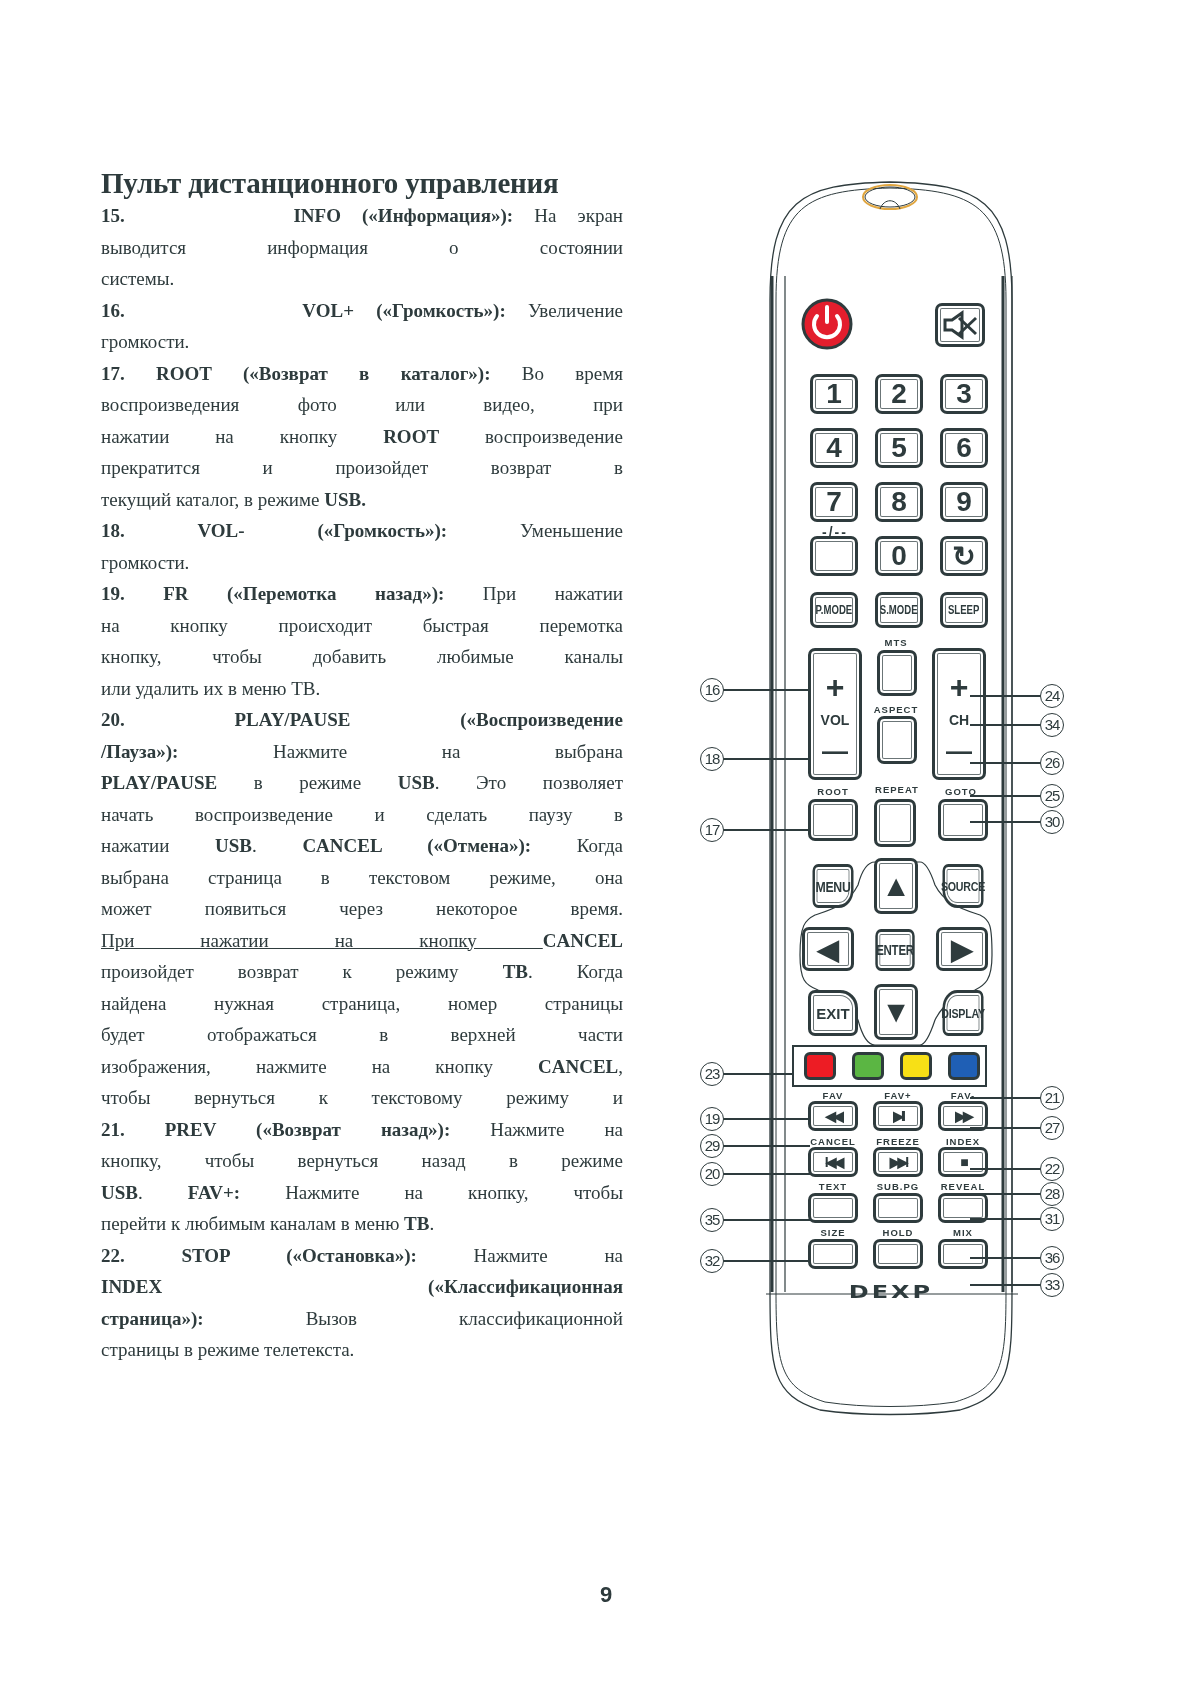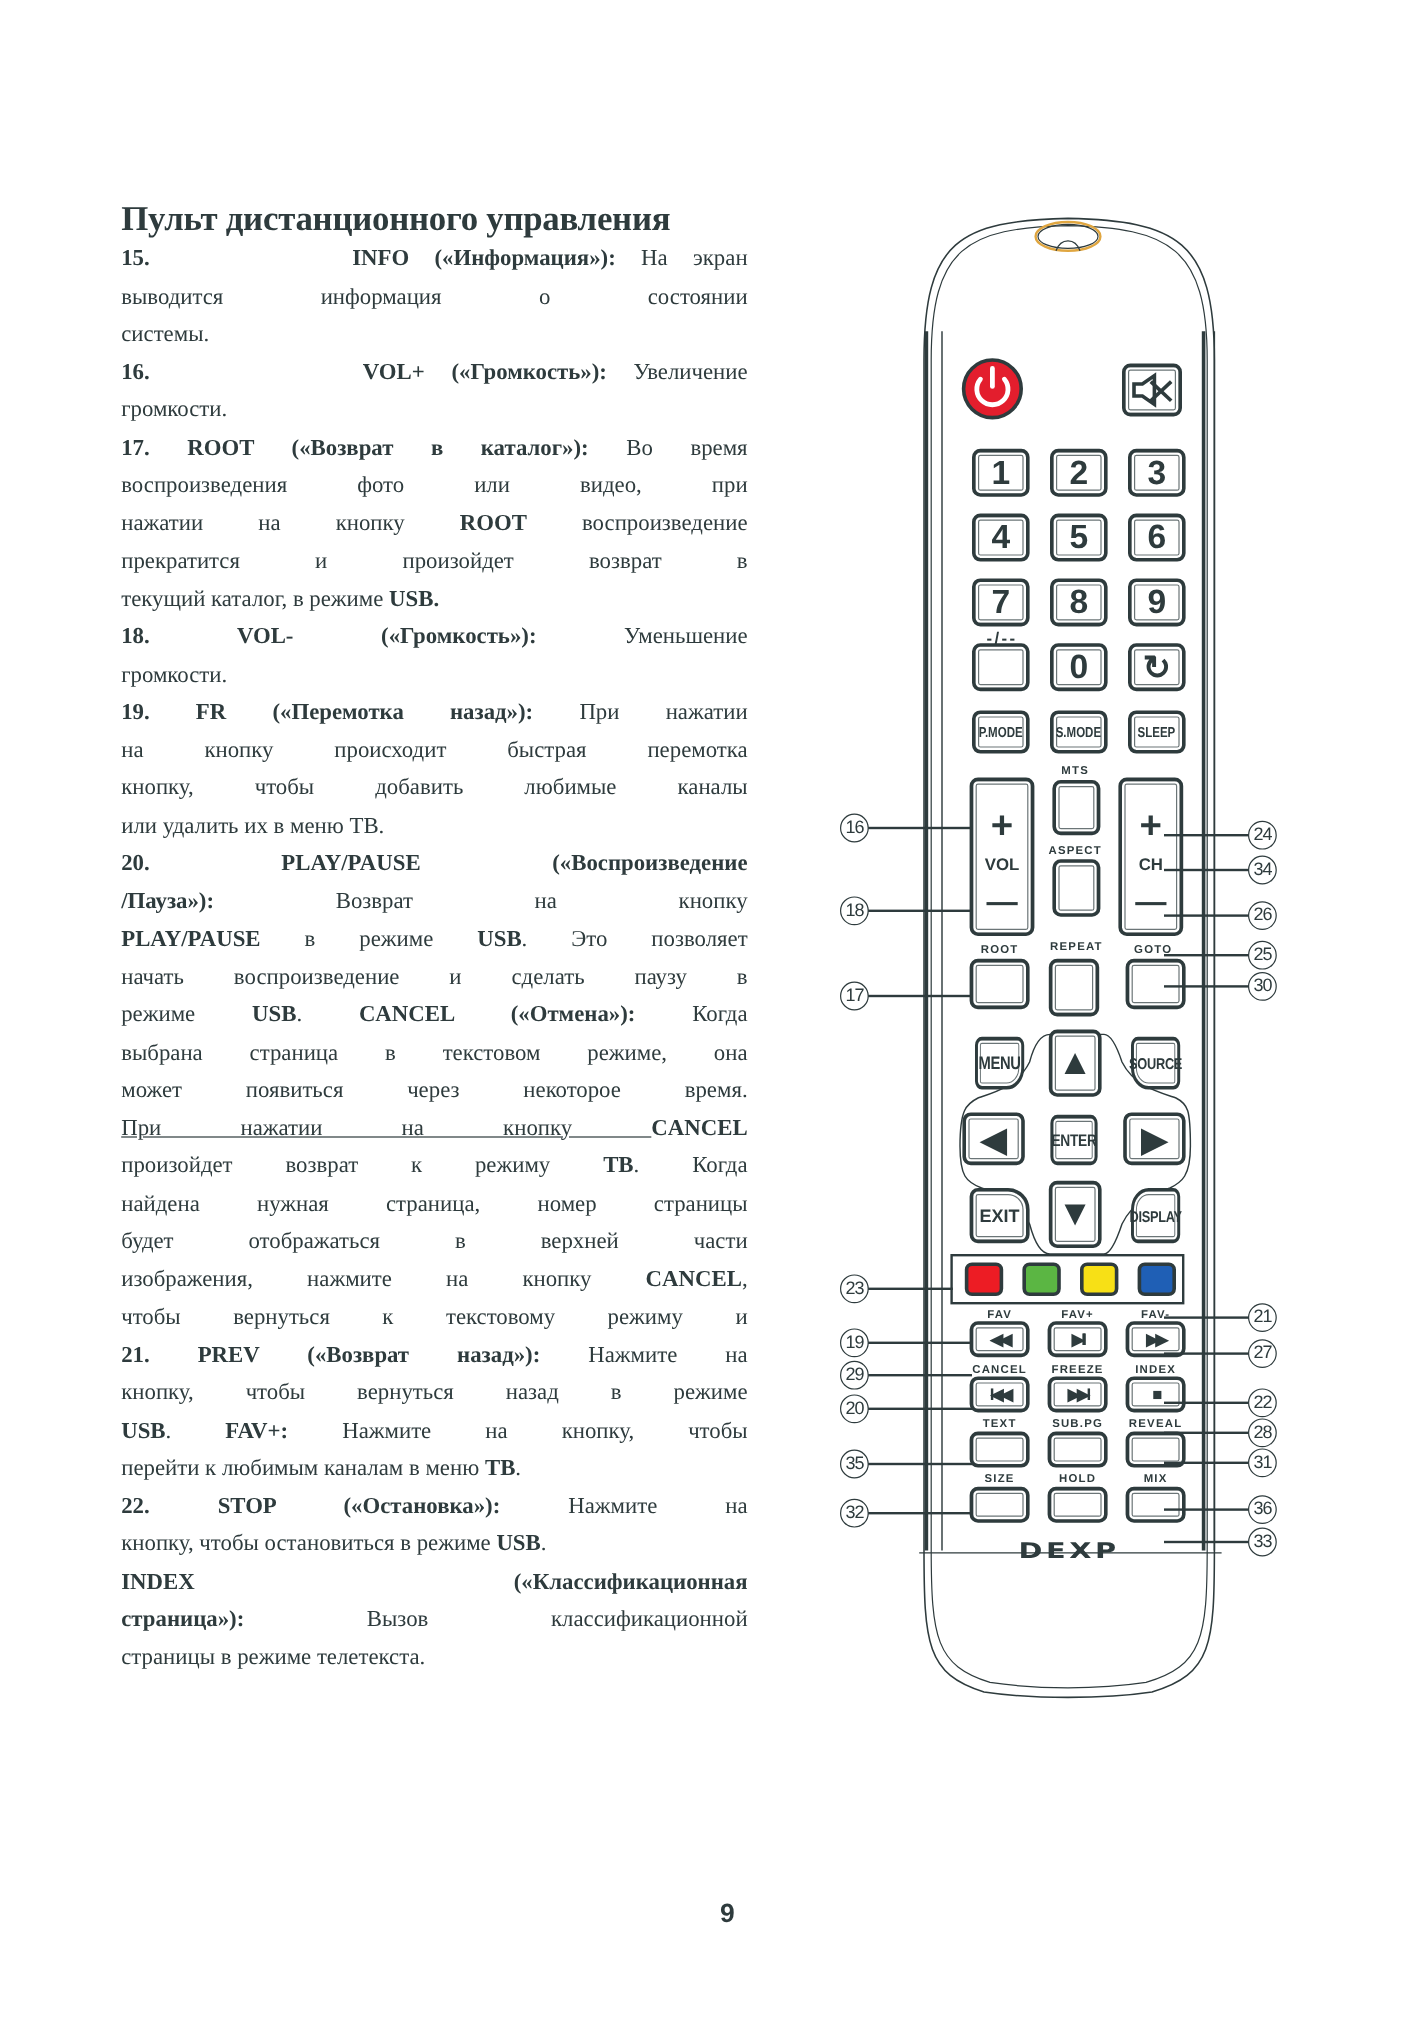--- a/index.html
+++ b/index.html
@@ -37,38 +37,37 @@
       <span class="line"><span style="white-space: pre;">нажатии на кнопку </span><b style="white-space: pre;">ROOT</b><span style="white-space: pre;"> воспроизведение</span></span>
       <span class="line"><span style="white-space: pre;">прекратится и произойдет возврат в</span></span>
       <span class="line last"><span style="white-space: pre;">текущий каталог, в режиме </span><b style="white-space: pre;">USB.</b></span>
       <span class="line"><b style="white-space: pre;">18. VOL- («Громкость»):</b><span style="white-space: pre;"> Уменьшение</span></span>
       <span class="line last"><span style="white-space: pre;">громкости.</span></span>
       <span class="line"><b style="white-space: pre;">19. FR («Перемотка назад»):</b><span style="white-space: pre;"> При нажатии</span></span>
       <span class="line"><span style="white-space: pre;">на кнопку происходит быстрая перемотка</span></span>
       <span class="line"><span style="white-space: pre;">кнопку, чтобы добавить любимые каналы</span></span>
       <span class="line last"><span style="white-space: pre;">или удалить их в меню ТВ.</span></span>
       <span class="line"><b style="white-space: pre;">20. PLAY/PAUSE («Воспроизведение</b></span>
-      <span class="line"><b style="white-space: pre;">/Пауза»):</b><span style="white-space: pre;"> Возврат на кнопку</span></span>
+      <span class="line"><b style="white-space: pre;">/Пауза»):</b><span style="white-space: pre;"> Нажмите на выбрана</span></span>
       <span class="line"><b style="white-space: pre;">PLAY/PAUSE</b><span style="white-space: pre;"> в режиме </span><b style="white-space: pre;">USB</b><span style="white-space: pre;">. Это позволяет</span></span>
       <span class="line"><span style="white-space: pre;">начать воспроизведение и сделать паузу в</span></span>
-      <span class="line"><span style="white-space: pre;">режиме </span><b style="white-space: pre;">USB</b><span style="white-space: pre;">. </span><b style="white-space: pre;">CANCEL («Отмена»):</b><span style="white-space: pre;"> Когда</span></span>
+      <span class="line"><span style="white-space: pre;">нажатии </span><b style="white-space: pre;">USB</b><span style="white-space: pre;">. </span><b style="white-space: pre;">CANCEL («Отмена»):</b><span style="white-space: pre;"> Когда</span></span>
       <span class="line"><span style="white-space: pre;">выбрана страница в текстовом режиме, она</span></span>
       <span class="line"><span style="white-space: pre;">может появиться через некоторое время.</span></span>
       <span class="line"><span style="white-space: pre; text-decoration: underline;">При нажатии на кнопку </span><b style="white-space: pre;">CANCEL</b></span>
       <span class="line"><span style="white-space: pre;">произойдет возврат к режиму </span><b style="white-space: pre;">ТВ</b><span style="white-space: pre;">. Когда</span></span>
       <span class="line"><span style="white-space: pre;">найдена нужная страница, номер страницы</span></span>
       <span class="line"><span style="white-space: pre;">будет отображаться в верхней части</span></span>
       <span class="line"><span style="white-space: pre;">изображения, нажмите на кнопку </span><b style="white-space: pre;">CANCEL</b><span style="white-space: pre;">,</span></span>
       <span class="line"><span style="white-space: pre;">чтобы вернуться к текстовому режиму и</span></span>
       <span class="line"><b style="white-space: pre;">21. PREV («Возврат назад»):</b><span style="white-space: pre;"> Нажмите на</span></span>
       <span class="line"><span style="white-space: pre;">кнопку, чтобы вернуться назад в режиме</span></span>
       <span class="line"><b style="white-space: pre;">USB</b><span style="white-space: pre;">. </span><b style="white-space: pre;">FAV+:</b><span style="white-space: pre;"> Нажмите на кнопку, чтобы</span></span>
       <span class="line last"><span style="white-space: pre;">перейти к любимым каналам в меню </span><b style="white-space: pre;">ТВ</b><span style="white-space: pre;">.</span></span>
       <span class="line"><b style="white-space: pre;">22. STOP («Остановка»):</b><span style="white-space: pre;"> Нажмите на</span></span>
-      <span class="line last"><span style="white-space: pre;">кнопку, чтобы остановиться в режиме </span><b style="white-space: pre;">USB</b><span style="white-space: pre;">.</span></span>
       <span class="line"><b style="white-space: pre;">INDEX («Классификационная</b></span>
       <span class="line"><b style="white-space: pre;">страница»):</b><span style="white-space: pre;"> Вызов классификационной</span></span>
       <span class="line last"><span style="white-space: pre;">страницы в режиме телетекста.</span></span>
     </div>
 </div>
 
 <div class="pagenum">9</div>
 
 <div class="remote" id="remote">
   <svg width="1190" height="1684" style="position:absolute;left:0;top:0">

